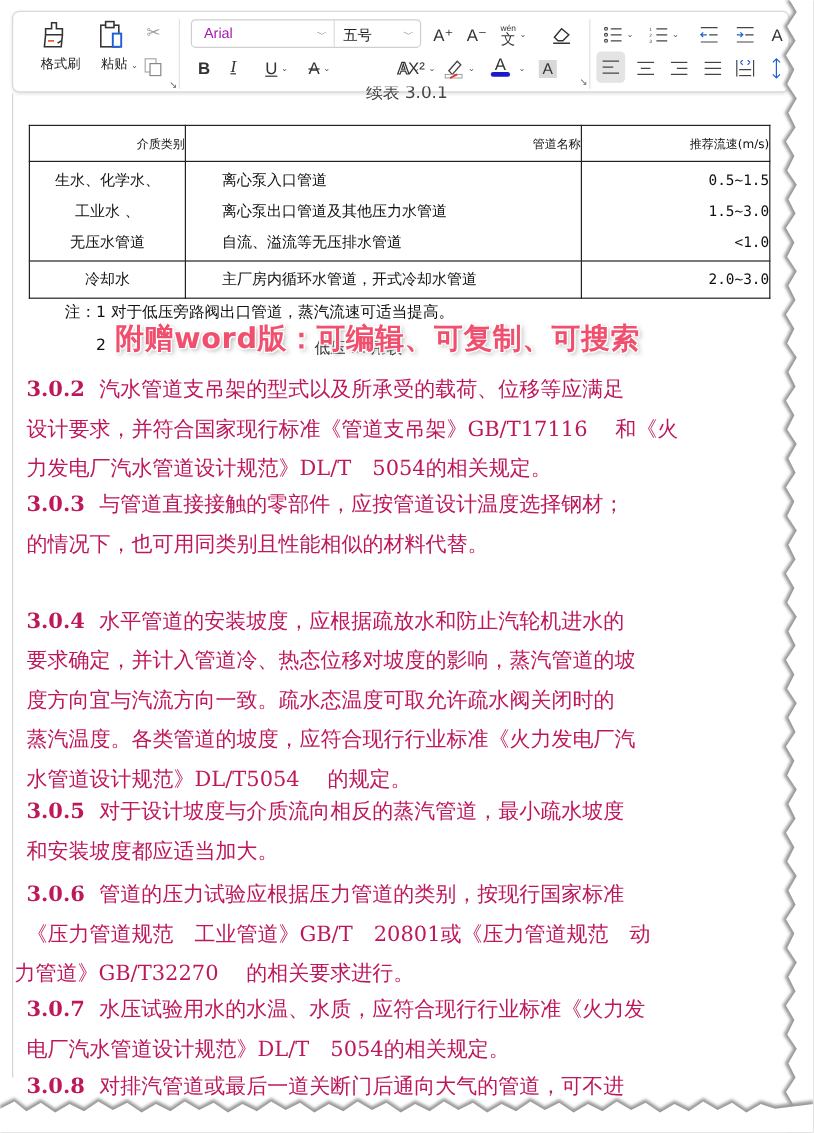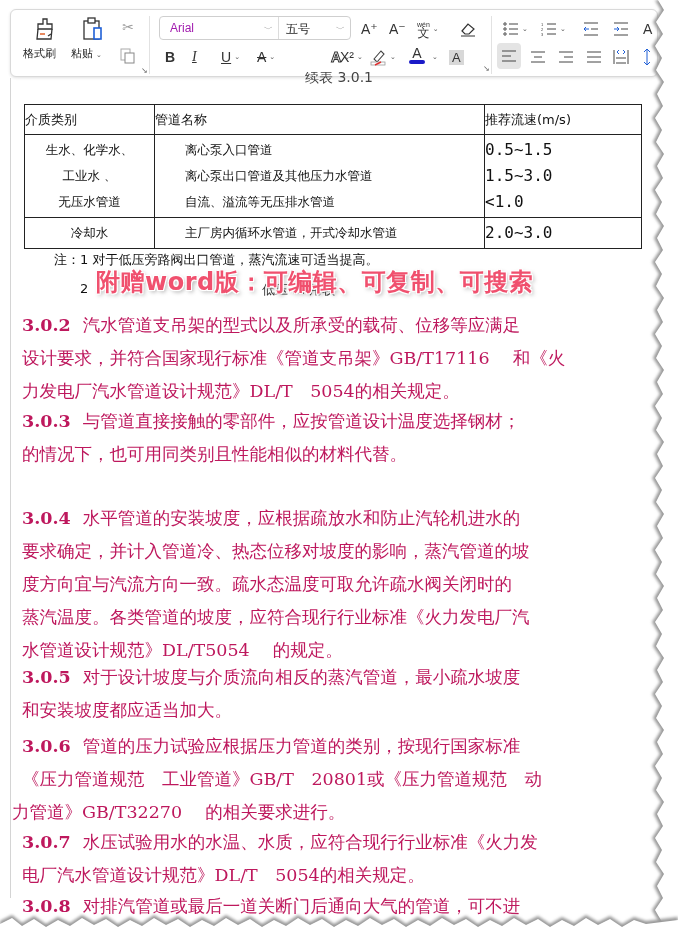--- a/index.html
+++ b/index.html
@@ -24,21 +24,21 @@
   
   .ribbon {
     position: absolute; left: 10px; top: 9px; width: 648px; height: 68px;
     background: #fff; border: 1px solid #d9d9d9; border-radius: 6px;
     box-shadow: 0 1px 3px rgba(0,0,0,0.12);
     font-family: "Liberation Sans", "DejaVu Sans", sans-serif;
     overflow: hidden;
   }
   .rb-group { position: absolute; top: 0; height: 68px; }
   .rb-divider { position: absolute; top: 6px; width: 1px; height: 58px; background: #e2e2e2; }
-  .big-btn { position: absolute; top: 4px; width: 44px; text-align: left; }
+  .big-btn { position: absolute; top: 4px; width: 44px; text-align: right; }
   .big-btn .ico { width: 26px; height: 26px; margin: 2px auto 0; position: relative; }
   .big-btn .lbl { font-size: 11px; color: #222; margin-top: 4px; white-space: nowrap; }
   .small-ico { position: absolute; width: 18px; height: 18px; display: flex; align-items: center; justify-content: center; font-size: 14px; color: #555; }
   .launcher { position: absolute; bottom: 3px; font-size: 8px; color: #666; }
 
   .font-box {
     position: absolute; left: 148px; top: 6px; width: 192px; height: 24px;
     border: 1px solid #cfcfcf; border-radius: 4px; background: #fff;
   }
   .font-name { position: absolute; left: 10px; top: 4px; font-size: 12px; color: #a21caf; }
@@ -62,24 +62,24 @@
   }
   .caption span { position: relative; top: -3px; }
 
   table.spec {
     position: absolute; left: 24px; top: 104px; width: 618px;
     border-collapse: collapse; font-family: "DejaVu Sans", sans-serif; font-size: 12.5px; color: #111;
   }
   table.spec td, table.spec th {
     border: 1.5px solid #222; font-weight: normal; vertical-align: middle;
   }
-  table.spec th { height: 30px; text-align: left; font-size: 13px; }
+  table.spec th { height: 30px; text-align: right; font-size: 10px; }
   .cat-cell { width: 130px; text-align: center; line-height: 26px; padding: 2px 0; }
   .name-cell { width: 330px; padding-left: 30px; line-height: 26px; }
-  .vel-cell { text-align: left; line-height: 26px; font-family: "DejaVu Sans Mono", monospace; font-size: 16px; margin-top: 19px; }
+  .vel-cell { text-align: right; line-height: 26px; font-family: "DejaVu Sans Mono", monospace; font-size: 12px; margin-top: 19px; }
   .row-cool td { height: 26px; }
 
   .note { position: absolute; font-family: "DejaVu Sans", sans-serif; font-size: 13px; color: #111; white-space: nowrap; }
 
   .watermark {
     position: absolute; left: 96px; top: 266px;
     font-family: "DejaVu Sans", sans-serif; font-weight: bold; font-size: 24px;
     color: #f0506e; letter-spacing: 0.5px; white-space: nowrap;
     text-shadow: 0 0 2px #fff, 0 0 3px #fff, 1px 1px 0 #fff, -1px -1px 0 #fff, 1px -1px 0 #fff, -1px 1px 0 #fff, 2px 2px 4px rgba(0,0,0,0.35);
   }

